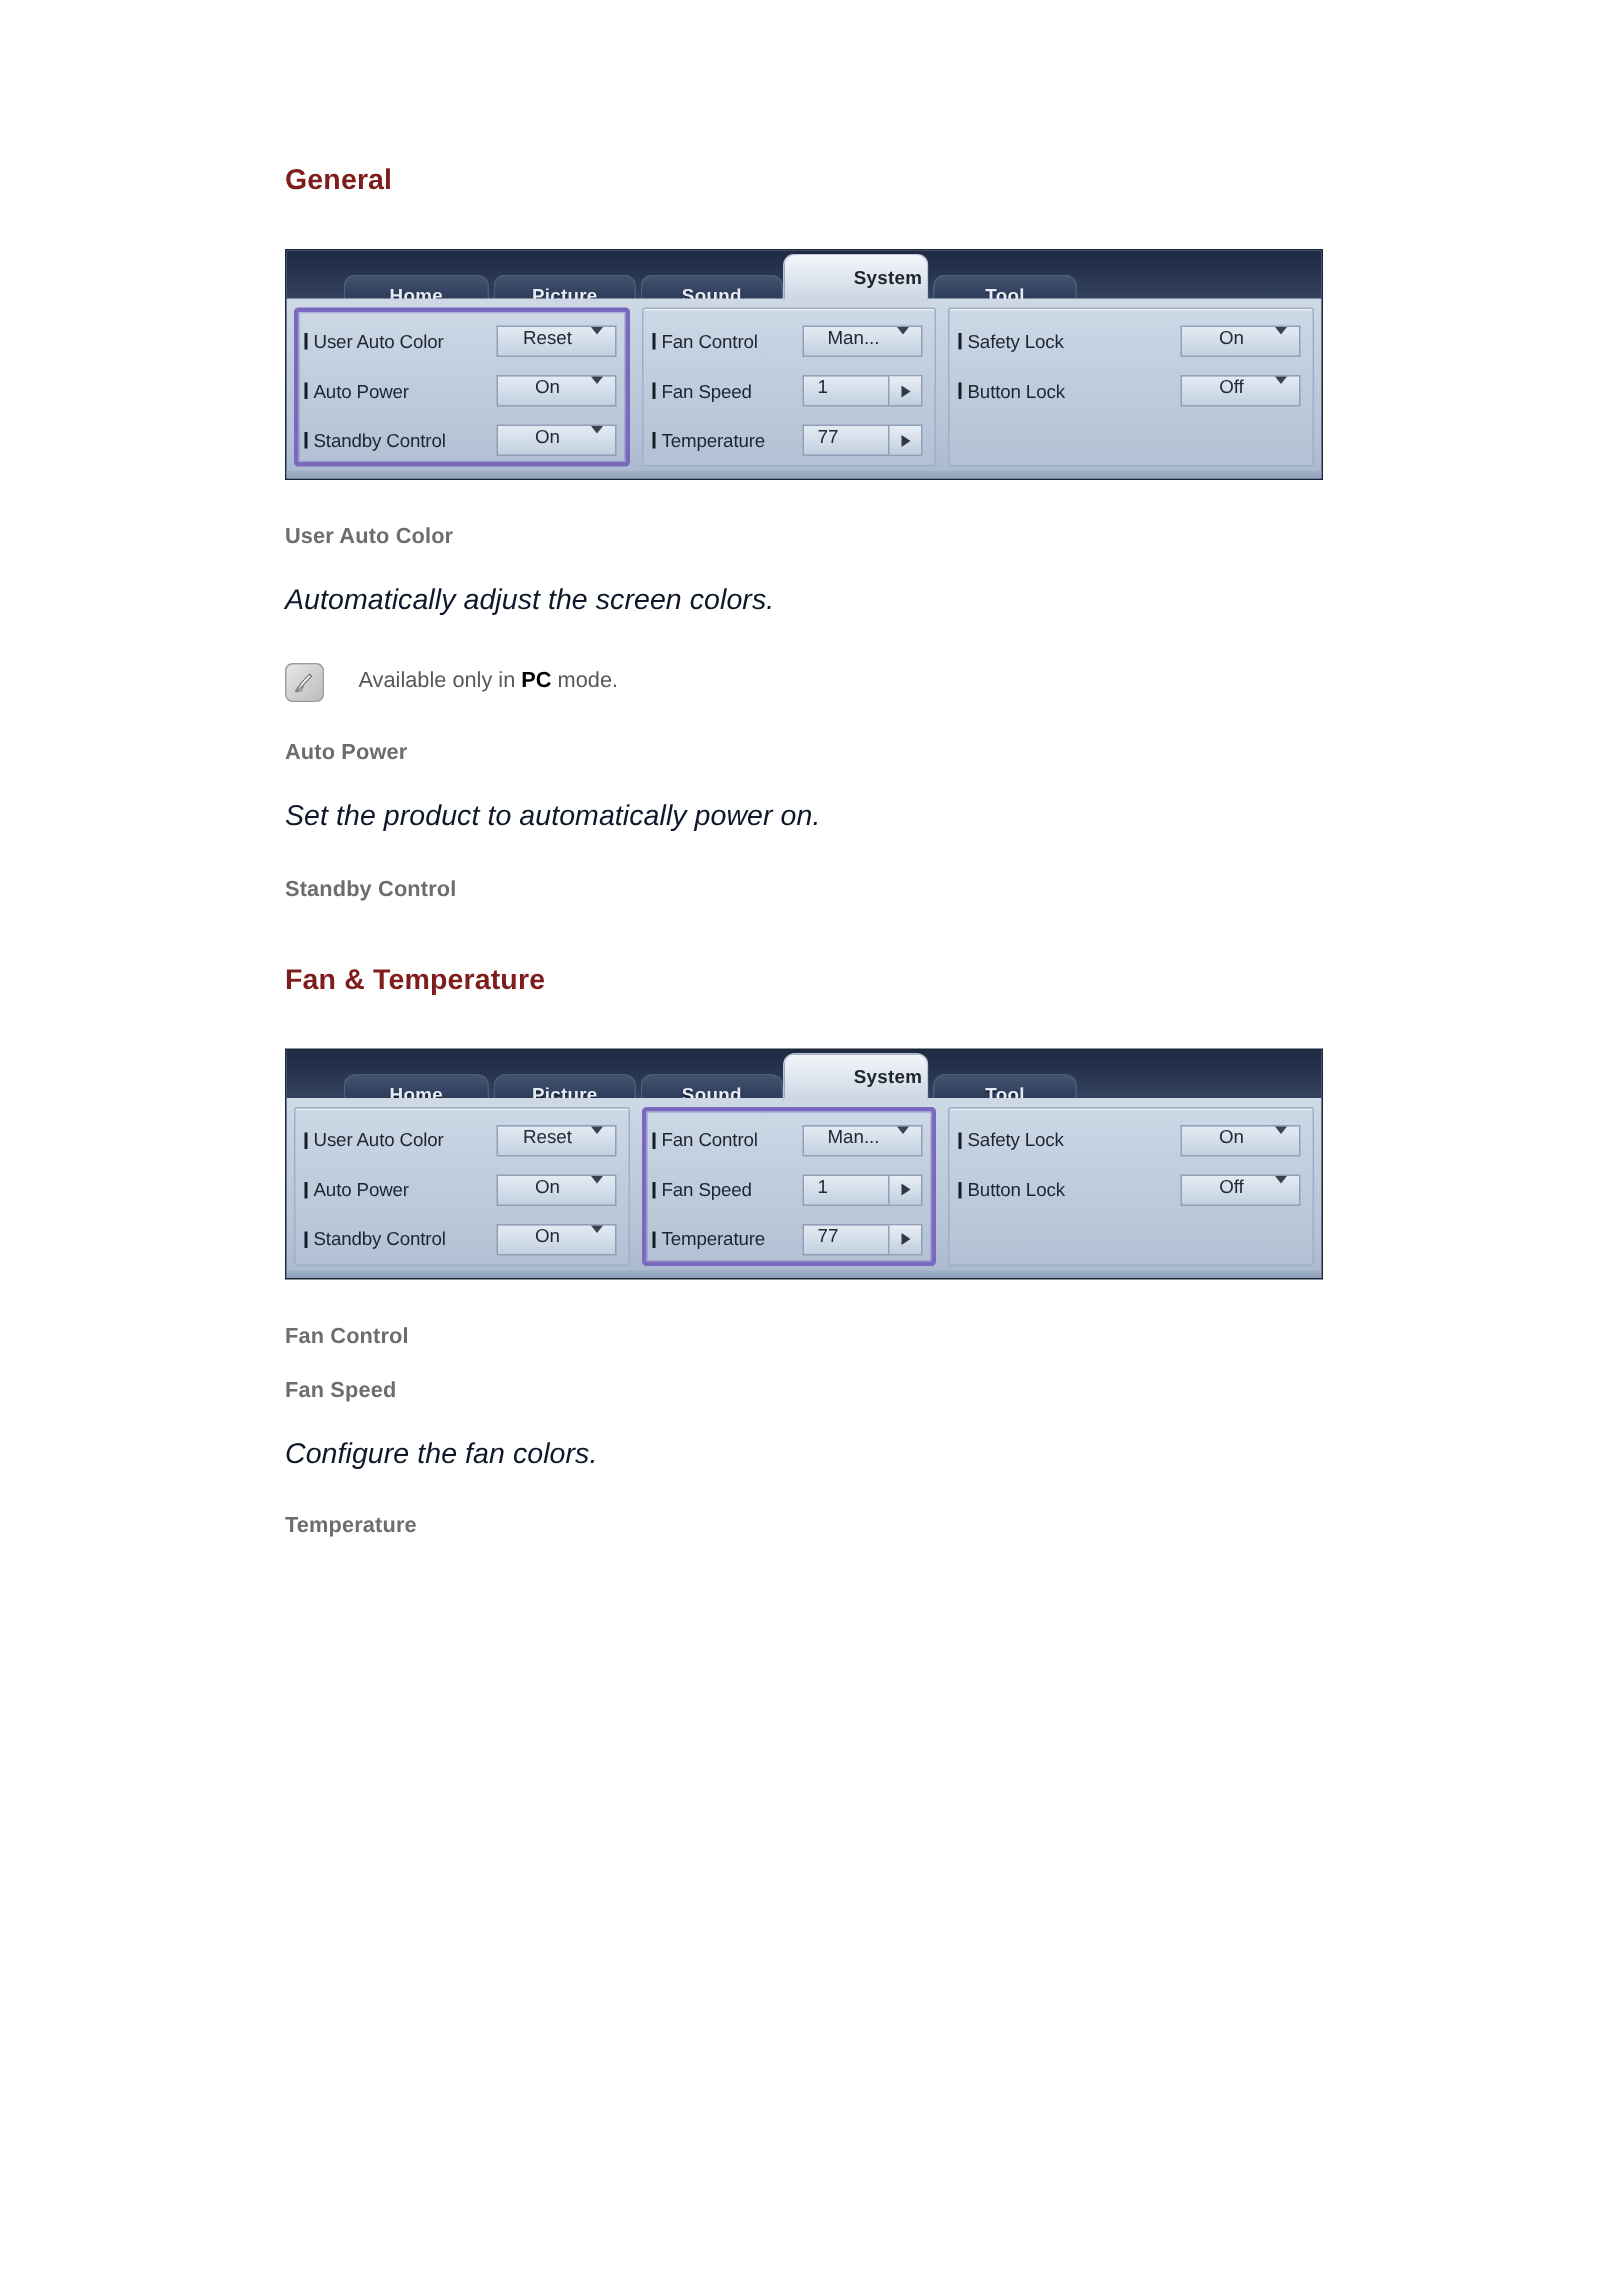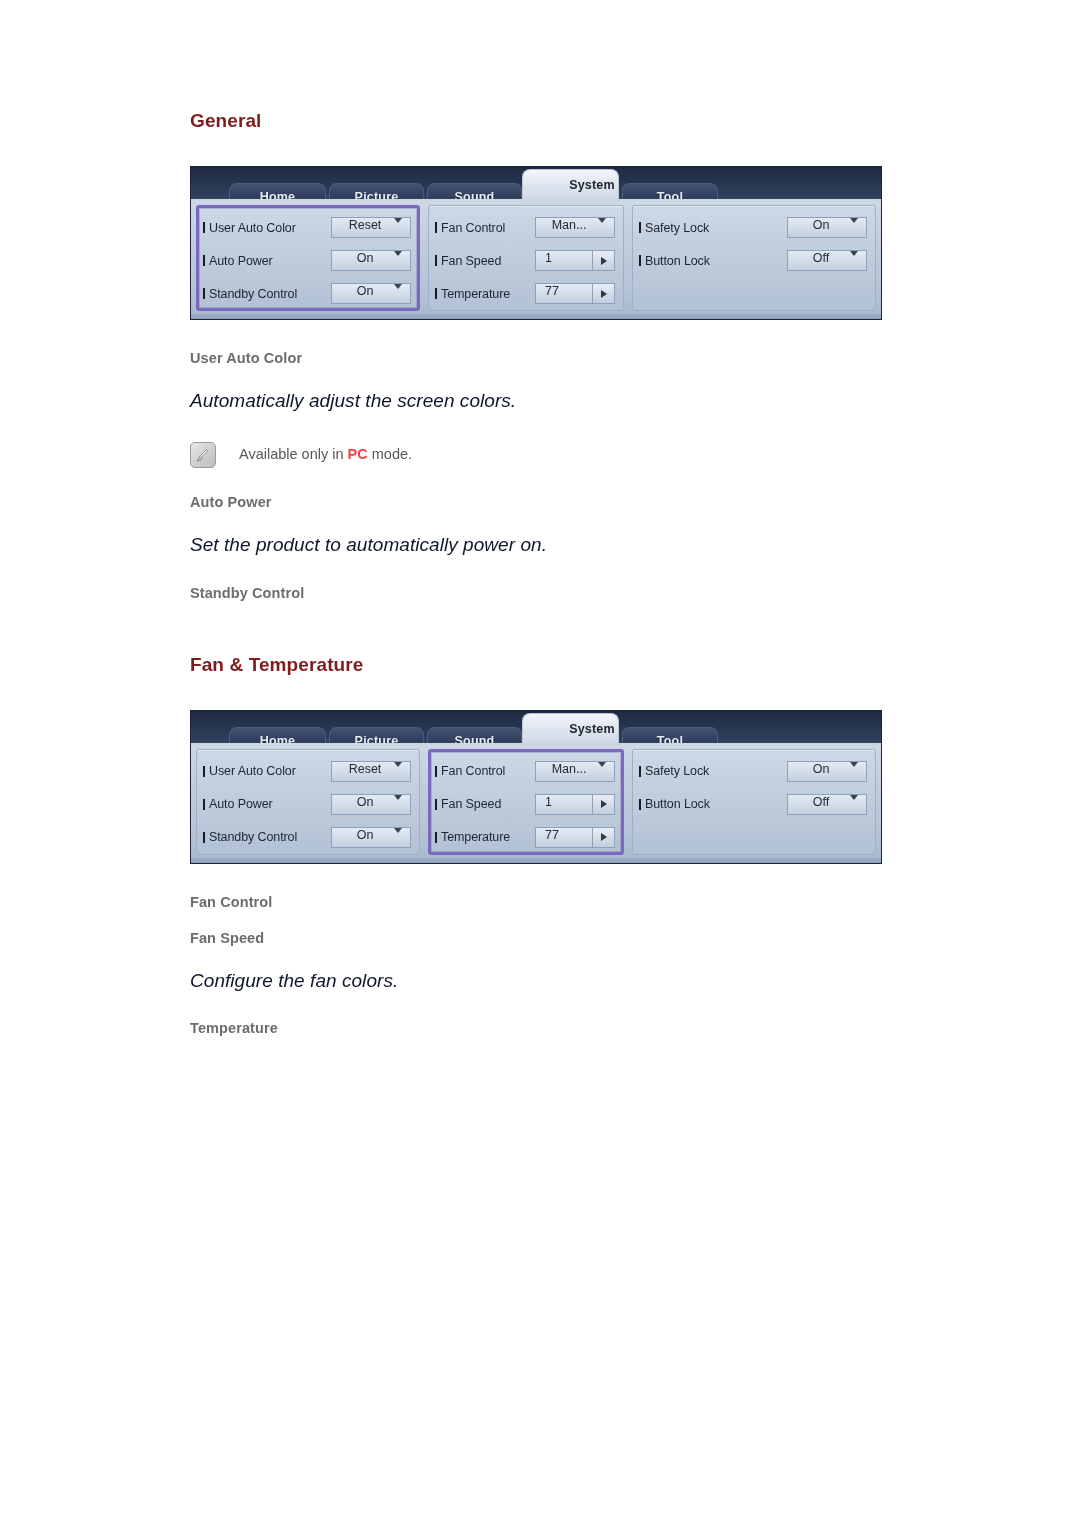--- a/index.html
+++ b/index.html
@@ -32,21 +32,21 @@
 
   
   h2.section-heading {
     font-size: 19px;
     font-weight: bold;
     color: #7f1d1d;
     margin: 0 0 34px 0;
     letter-spacing: 0.1px;
   }
   h2.section-heading.second {
-    margin-top: 11px;
+    margin-top: 0;
   }
 
   h3.sub-heading {
     font-size: 14.5px;
     font-weight: bold;
     color: #6b6d70;
     margin: 0 0 20px 0;
     letter-spacing: 0.1px;
   }
 
@@ -77,21 +77,21 @@
     margin-top: 1px;
   }
   .note-icon svg { position: absolute; left: 3px; top: 3px; }
   .note-text {
     margin-left: 23px;
     font-size: 14.5px;
     color: #58585a;
     line-height: 1.5;
     padding-top: 3px;
   }
-  .note-text b { font-weight: bold; color: #ef4444; }
+  .note-text b { font-weight: bold; color: #000000; }
 
   
   .osd {
     position: relative;
     width: 692px;
     height: 154px;
     margin: 0 0 30px 0;
     box-sizing: border-box;
     background: linear-gradient(180deg, #23304b 0%, #2b3a57 55%, #32415f 100%);
     border: 1px solid #1b2538;

